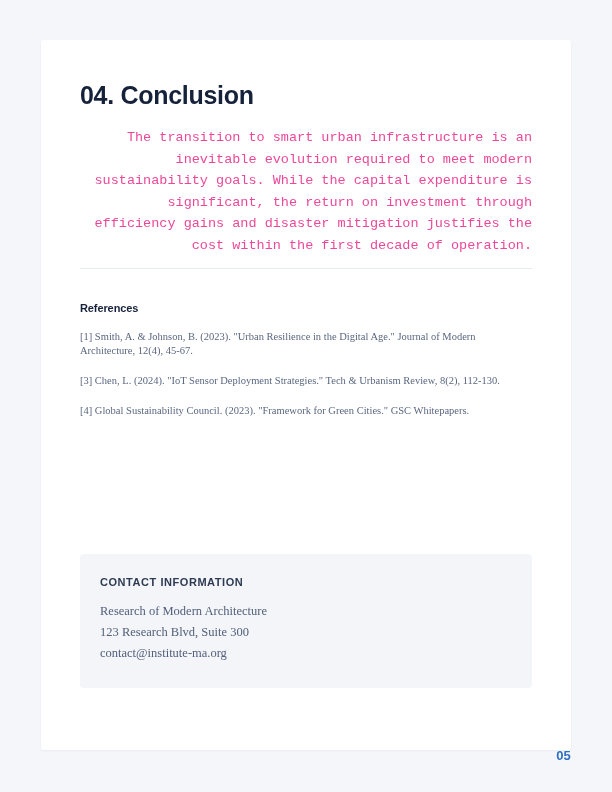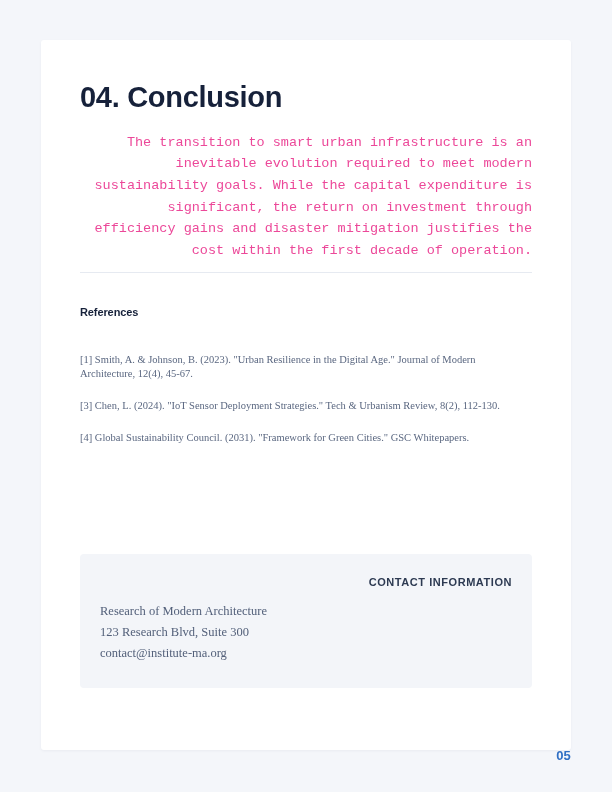--- a/index.html
+++ b/index.html
@@ -30,21 +30,21 @@
     position: absolute;
     left: 39px;
     top: 0;
     width: 452px;
   }
 
   .section-title {
     margin: 0;
     padding-top: 40px;
     font-family: "Liberation Sans", sans-serif;
-    font-size: 29px;
+    font-size: 25px;
     font-weight: bold;
     letter-spacing: -0.3px;
     color: #16213a;
     line-height: 1.2;
   }
 
   .intro-paragraph {
     margin: 0;
     padding-top: 17px;
     font-family: Liberation Mono, monospace;
@@ -70,21 +70,21 @@
     letter-spacing: -0.1px;
     color: #16213a;
     line-height: 1.2;
   }
 
   .references-list {
     padding-top: 15px;
   }
 
   .reference-item {
-    margin: 18px 0 16px 0;
+    margin: 0 0 16px 0;
     font-family: "Liberation Serif", serif;
     font-size: 10.5px;
     line-height: 14px;
     color: #5a6780;
   }
   .reference-item:last-child {
     margin-bottom: 0;
   }
 
   .contact-box {
@@ -99,21 +99,20 @@
   }
 
   .contact-label {
     margin: 0;
     font-family: "Liberation Sans", sans-serif;
     font-size: 11px;
     font-weight: bold;
     letter-spacing: 0.55px;
     color: #2d3a52;
     line-height: 1.2;
-    text-align: right;
   }
 
   .contact-lines {
     padding-top: 12px;
   }
 
   .contact-line {
     margin: 0;
     font-family: "Liberation Serif", serif;
     font-size: 12.5px;
@@ -145,21 +144,21 @@
 
     <p class="intro-paragraph">The transition to smart urban infrastructure is an inevitable evolution required to meet modern sustainability goals. While the capital expenditure is significant, the return on investment through efficiency gains and disaster mitigation justifies the cost within the first decade of operation.</p>
 
     <div class="divider"></div>
 
     <h2 class="references-title">References</h2>
 
     <div class="references-list">
       <p class="reference-item">[1] Smith, A. &amp; Johnson, B. (2023). "Urban Resilience in the Digital Age." Journal of Modern Architecture, 12(4), 45-67.</p>
       <p class="reference-item">[3] Chen, L. (2024). "IoT Sensor Deployment Strategies." Tech &amp; Urbanism Review, 8(2), 112-130.</p>
-      <p class="reference-item">[4] Global Sustainability Council. (2031). "Framework for Green Cities." GSC Whitepapers.</p>
+      <p class="reference-item">[4] Global Sustainability Council. (2023). "Framework for Green Cities." GSC Whitepapers.</p>
     </div>
 
   </div>
 
   <div class="contact-box">
     <div class="contact-label">CONTACT INFORMATION</div>
     <div class="contact-lines">
       <p class="contact-line">Research of Modern Architecture</p>
       <p class="contact-line">123 Research Blvd, Suite 300</p>
       <p class="contact-line">contact@institute-ma.org</p>

